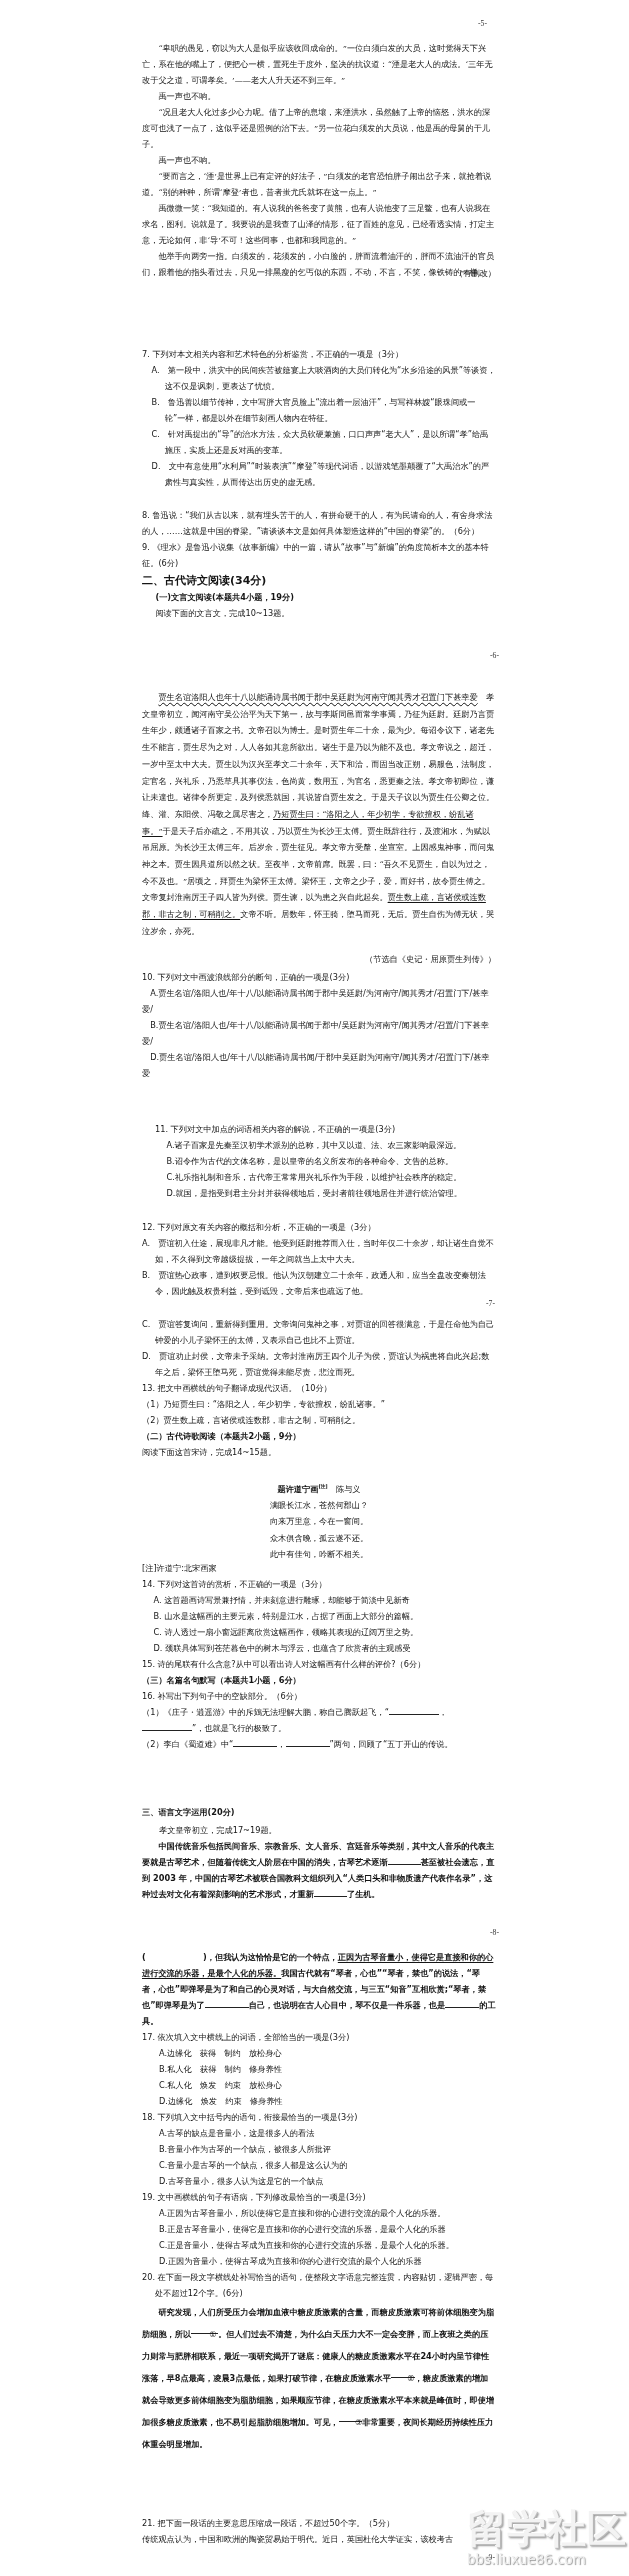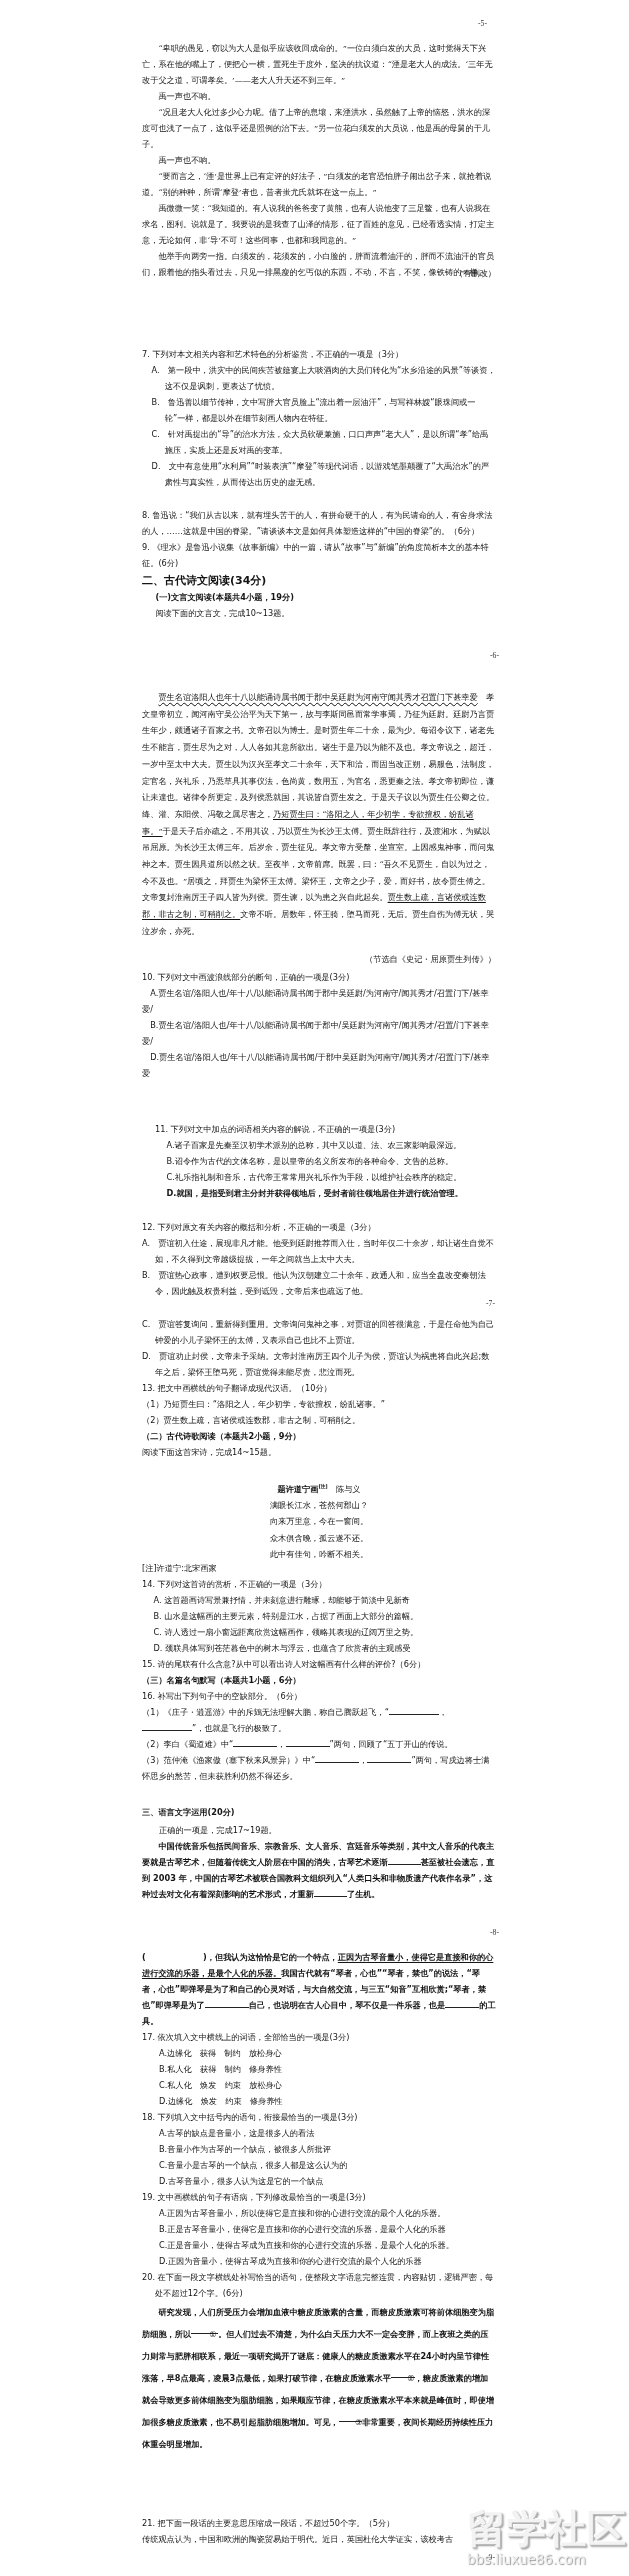--- a/index.html
+++ b/index.html
@@ -73,21 +73,21 @@
     <p style="text-indent:1em;">A.贾生名谊/洛阳人也/年十八/以能诵诗属书闻于郡中吴廷尉/为河南守/闻其秀才/召置门下/甚幸爱/</p>
     <p style="text-indent:1em;">B.贾生名谊/洛阳人也/年十八/以能诵诗属书闻于郡中/吴廷尉为河南守/闻其秀才/召置/门下甚幸爱/</p>
     <p style="text-indent:1em;">D.贾生名谊/洛阳人也/年十八/以能诵诗属书闻/于郡中吴廷尉为河南守/闻其秀才/召置门下/甚幸爱</p>
   </div>
 
   <div class="blk sans" style="top:1121px;margin-left:13px;">
     <p>11. 下列对文中加点的词语相关内容的解说，不正确的一项是(3分)</p>
     <p style="padding-left:11.5px;">A.诸子百家是先秦至汉初学术派别的总称，其中又以道、法、农三家影响最深远。</p>
     <p style="padding-left:11.5px;">B.诏令作为古代的文体名称，是以皇帝的名义所发布的各种命令、文告的总称。</p>
     <p style="padding-left:11.5px;">C.礼乐指礼制和音乐，古代帝王常常用兴礼乐作为手段，以维护社会秩序的稳定。</p>
-    <p style="padding-left:11.5px;font-weight:bold;">D.就国，是指受到君主分封并获得领地后，受封者前往领地居住并进行统治管理。</p>
+    <p style="padding-left:11.5px;">D.就国，是指受到君主分封并获得领地后，受封者前往领地居住并进行统治管理。</p>
   </div>
 
   <div class="blk sans" style="top:1219px;">
     <p>12. 下列对原文有关内容的概括和分析，不正确的一项是（3分）</p>
     <p class="opt2">A.　贾谊初入仕途，展现非凡才能。他受到廷尉推荐而入仕，当时年仅二十余岁，却让诸生自觉不如，不久得到文帝越级提拔，一年之间就当上太中大夫。</p>
     <p class="opt2">B.　贾谊热心政事，遭到权要忌恨。他认为汉朝建立二十余年，政通人和，应当全盘改变秦朝法令，因此触及权贵利益，受到诋毁，文帝后来也疏远了他。</p>
   </div>
 
   <div class="pn" style="left:486px;top:1299px;">-7-</div>
   <div class="blk sans" style="top:1316px;">
@@ -113,26 +113,25 @@
     <p>14. 下列对这首诗的赏析，不正确的一项是（3分）</p>
     <p style="padding-left:11.5px;">A. 这首题画诗写景兼抒情，并未刻意进行雕琢，却能够于简淡中见新奇</p>
     <p style="padding-left:11.5px;">B. 山水是这幅画的主要元素，特别是江水，占据了画面上大部分的篇幅。</p>
     <p style="padding-left:11.5px;">C. 诗人透过一扇小窗远距离欣赏这幅画作，领略其表现的辽阔万里之势。</p>
     <p style="padding-left:11.5px;">D. 颈联具体写到苍茫暮色中的树木与浮云，也蕴含了欣赏者的主观感受</p>
     <p>15. 诗的尾联有什么含意?从中可以看出诗人对这幅画有什么样的评价?（6分）</p>
     <p class="h3">（三）名篇名句默写（本题共1小题，6分）</p>
     <p>16. 补写出下列句子中的空缺部分。（6分）</p>
     <p><span>（1）《庄子・逍遥游》中的斥鴳无法理解大鹏，称自己腾跃起飞，“</span><span class="blank" style="min-width:50px;"></span><span>，</span><span class="blank" style="min-width:50px;"></span><span>”，也就是飞行的极致了。</span></p>
     <p><span>（2）李白《蜀道难》中“</span><span class="blank"></span><span>，</span><span class="blank"></span><span>”两句，回顾了“五丁开山的传说。</span></p>
-    <p><span>（3）范仲淹《渔家傲（塞下秋来风景异）》中“</span><span class="blank"></span><span>，</span><span class="blank"></span><span>”两句，写戍边将士满怀思乡的愁苦，但未获胜利仍然不得还乡。</span></p>
   </div>
 
   <div class="blk sans" style="top:1804px;">
     <p class="b">三、语言文字运用(20分)</p>
-    <p style="padding-left:17px;margin-top:1.9px;">正确的一项是，完成17~19题。</p>
+    <p style="padding-left:17px;margin-top:1.9px;">孝文皇帝初立，完成17~19题。</p>
     <p class="ind b"><span>中国传统音乐包括民间音乐、宗教音乐、文人音乐、宫廷音乐等类别，其中文人音乐的代表主要就是古琴艺术，但随着传统文人阶层在中国的消失，古琴艺术逐渐</span><span class="blank" style="min-width:33px;"></span><span>甚至被社会遗忘，直到 2003 年，中国的古琴艺术被联合国教科文组织列入“人类口头和非物质遗产代表作名录”，这种过去对文化有着深刻影响的艺术形式，才重新</span><span class="blank" style="min-width:33px;"></span><span>了生机。</span></p>
   </div>
 
   <div class="pn" style="left:490px;top:1928px;">-8-</div>
   <div class="blk sans b" style="top:1949px;">
     <p><span>(　　　　　　　)</span><span>，但我认为这恰恰是它的一个特点，</span><span class="ul">正因为古琴音量小，使得它是直接和你的心进行交流的乐器，是最个人化的乐器。</span><span>我国古代就有“琴者，心也”“琴者，禁也”的说法，“琴者，心也”即弹琴是为了和自己的心灵对话，与大自然交流，与三五“知音”互相欣赏;“琴者，禁也”即弹琴是为了</span><span class="blank"></span><span>自己，也说明在古人心目中，琴不仅是一件乐器，也是</span><span class="blank" style="min-width:34px;"></span><span>的工具。</span></p>
   </div>
 
   <div class="blk sans" style="top:2029px;">
     <p>17. 依次填入文中横线上的词语，全部恰当的一项是(3分)</p>

